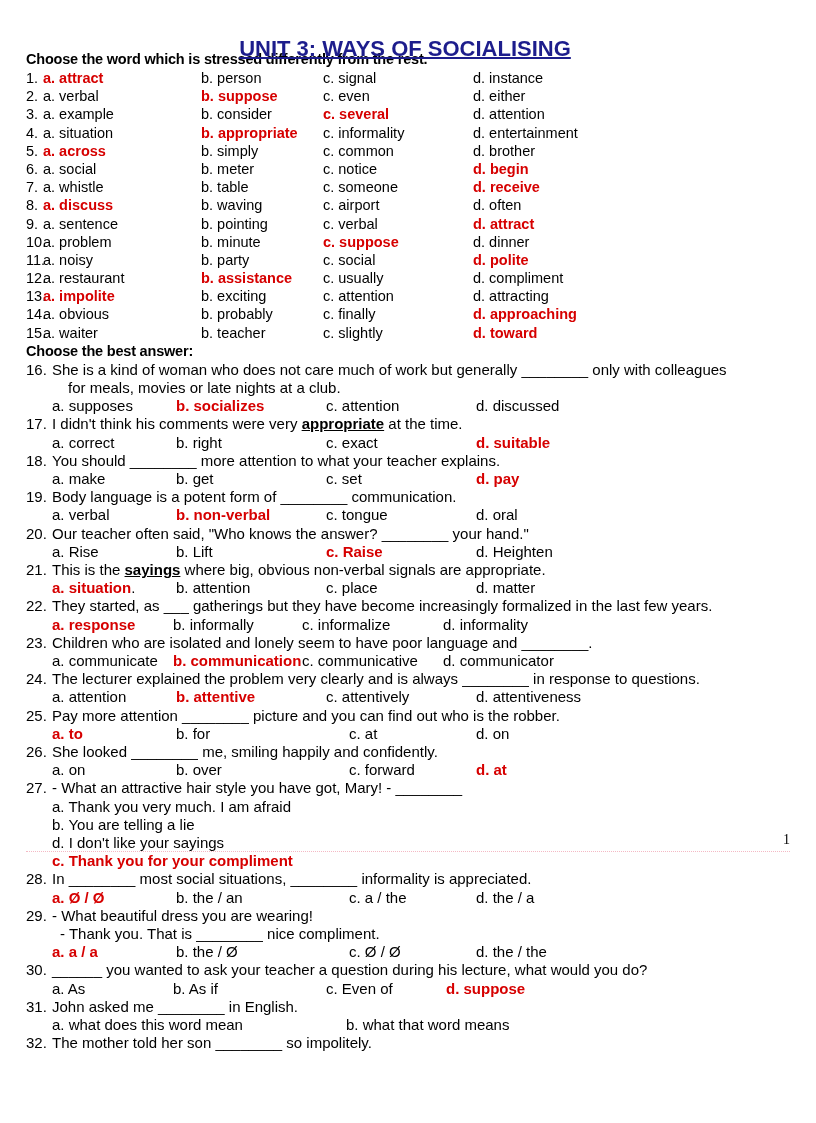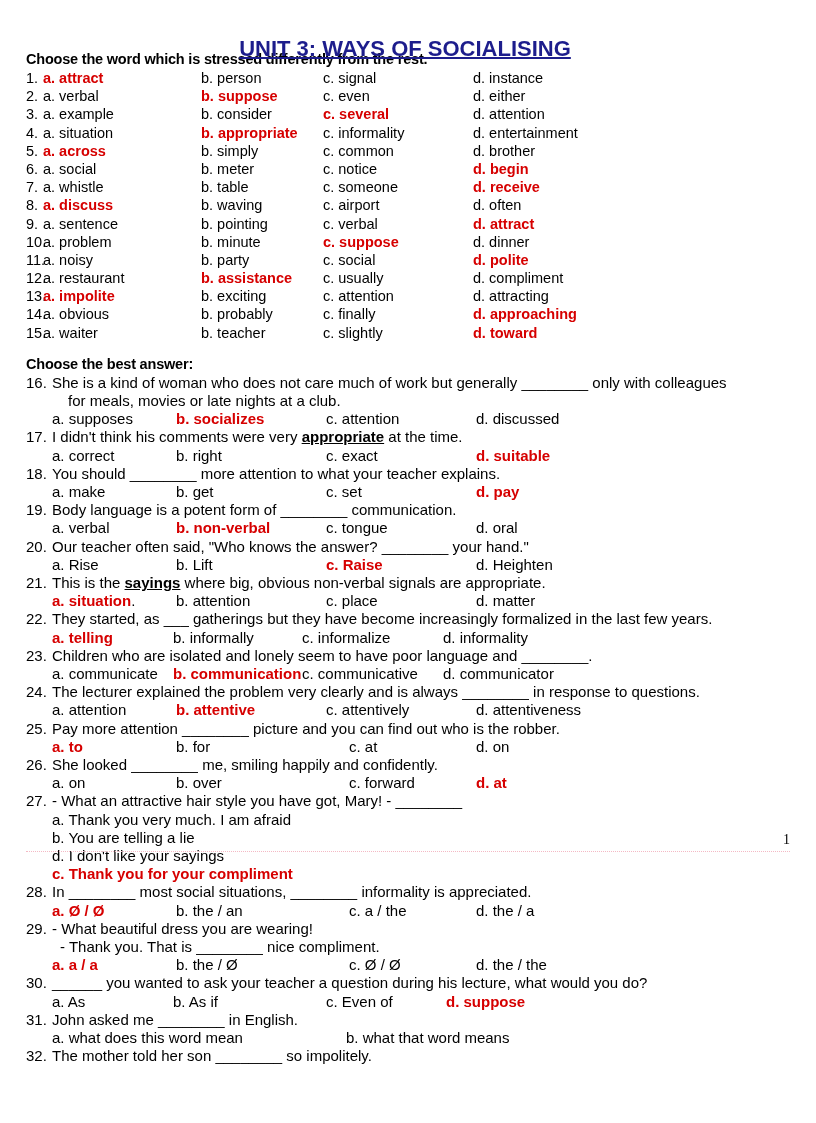--- a/index.html
+++ b/index.html
@@ -269,21 +269,21 @@
         </div>
       <div class="qrow">
           <span class="qnum">15.</span>
           <span class="opt c-a">a. waiter</span>
           <span class="opt c-b">b. teacher</span>
           <span class="opt c-c">c. slightly</span>
           <span class="opt c-d ans">d. toward</span>
         </div>
     </div>
 
-    <div class="section-head" style="margin-top:13px;">Choose the best answer:</div>
+    <div class="section-head" style="margin-top:0;">Choose the best answer:</div>
 
     <div class="bq">
       <div class="stem"><span class="stemnum">16.</span><span>She is a kind of woman who does not care much of work but generally ________ only with colleagues</span></div>
       <div class="cont">for meals, movies or late nights at a club.</div>
       <div class="optrow">
           <span class="o-a">a. supposes</span>
           <span class="o-b ans">b. socializes</span>
           <span class="o-c">c. attention</span>
           <span class="o-d">d. discussed</span>
         </div>
@@ -335,21 +335,21 @@
           <span class="o-a"><span class="ans">a. situation</span><span>.</span></span>
           <span class="o-b">b. attention</span>
           <span class="o-c">c. place</span>
           <span class="o-d">d. matter</span>
         </div>
     </div>
 
     <div class="bq">
       <div class="stem"><span class="stemnum">22.</span><span>They started, as ___ gatherings but they have become increasingly formalized in the last few years.</span></div>
       <div class="optrow tight">
-          <span class="o-a ans">a. telling</span>
+          <span class="o-a ans">a. response</span>
           <span class="o-b">b. informally</span>
           <span class="o-c">c. informalize</span>
           <span class="o-d">d. informality</span>
         </div>
     </div>
 
     <div class="bq">
       <div class="stem"><span class="stemnum">23.</span><span>Children who are isolated and lonely seem to have poor language and ________.</span></div>
       <div class="optrow tight">
           <span class="o-a">a. communicate</span>

